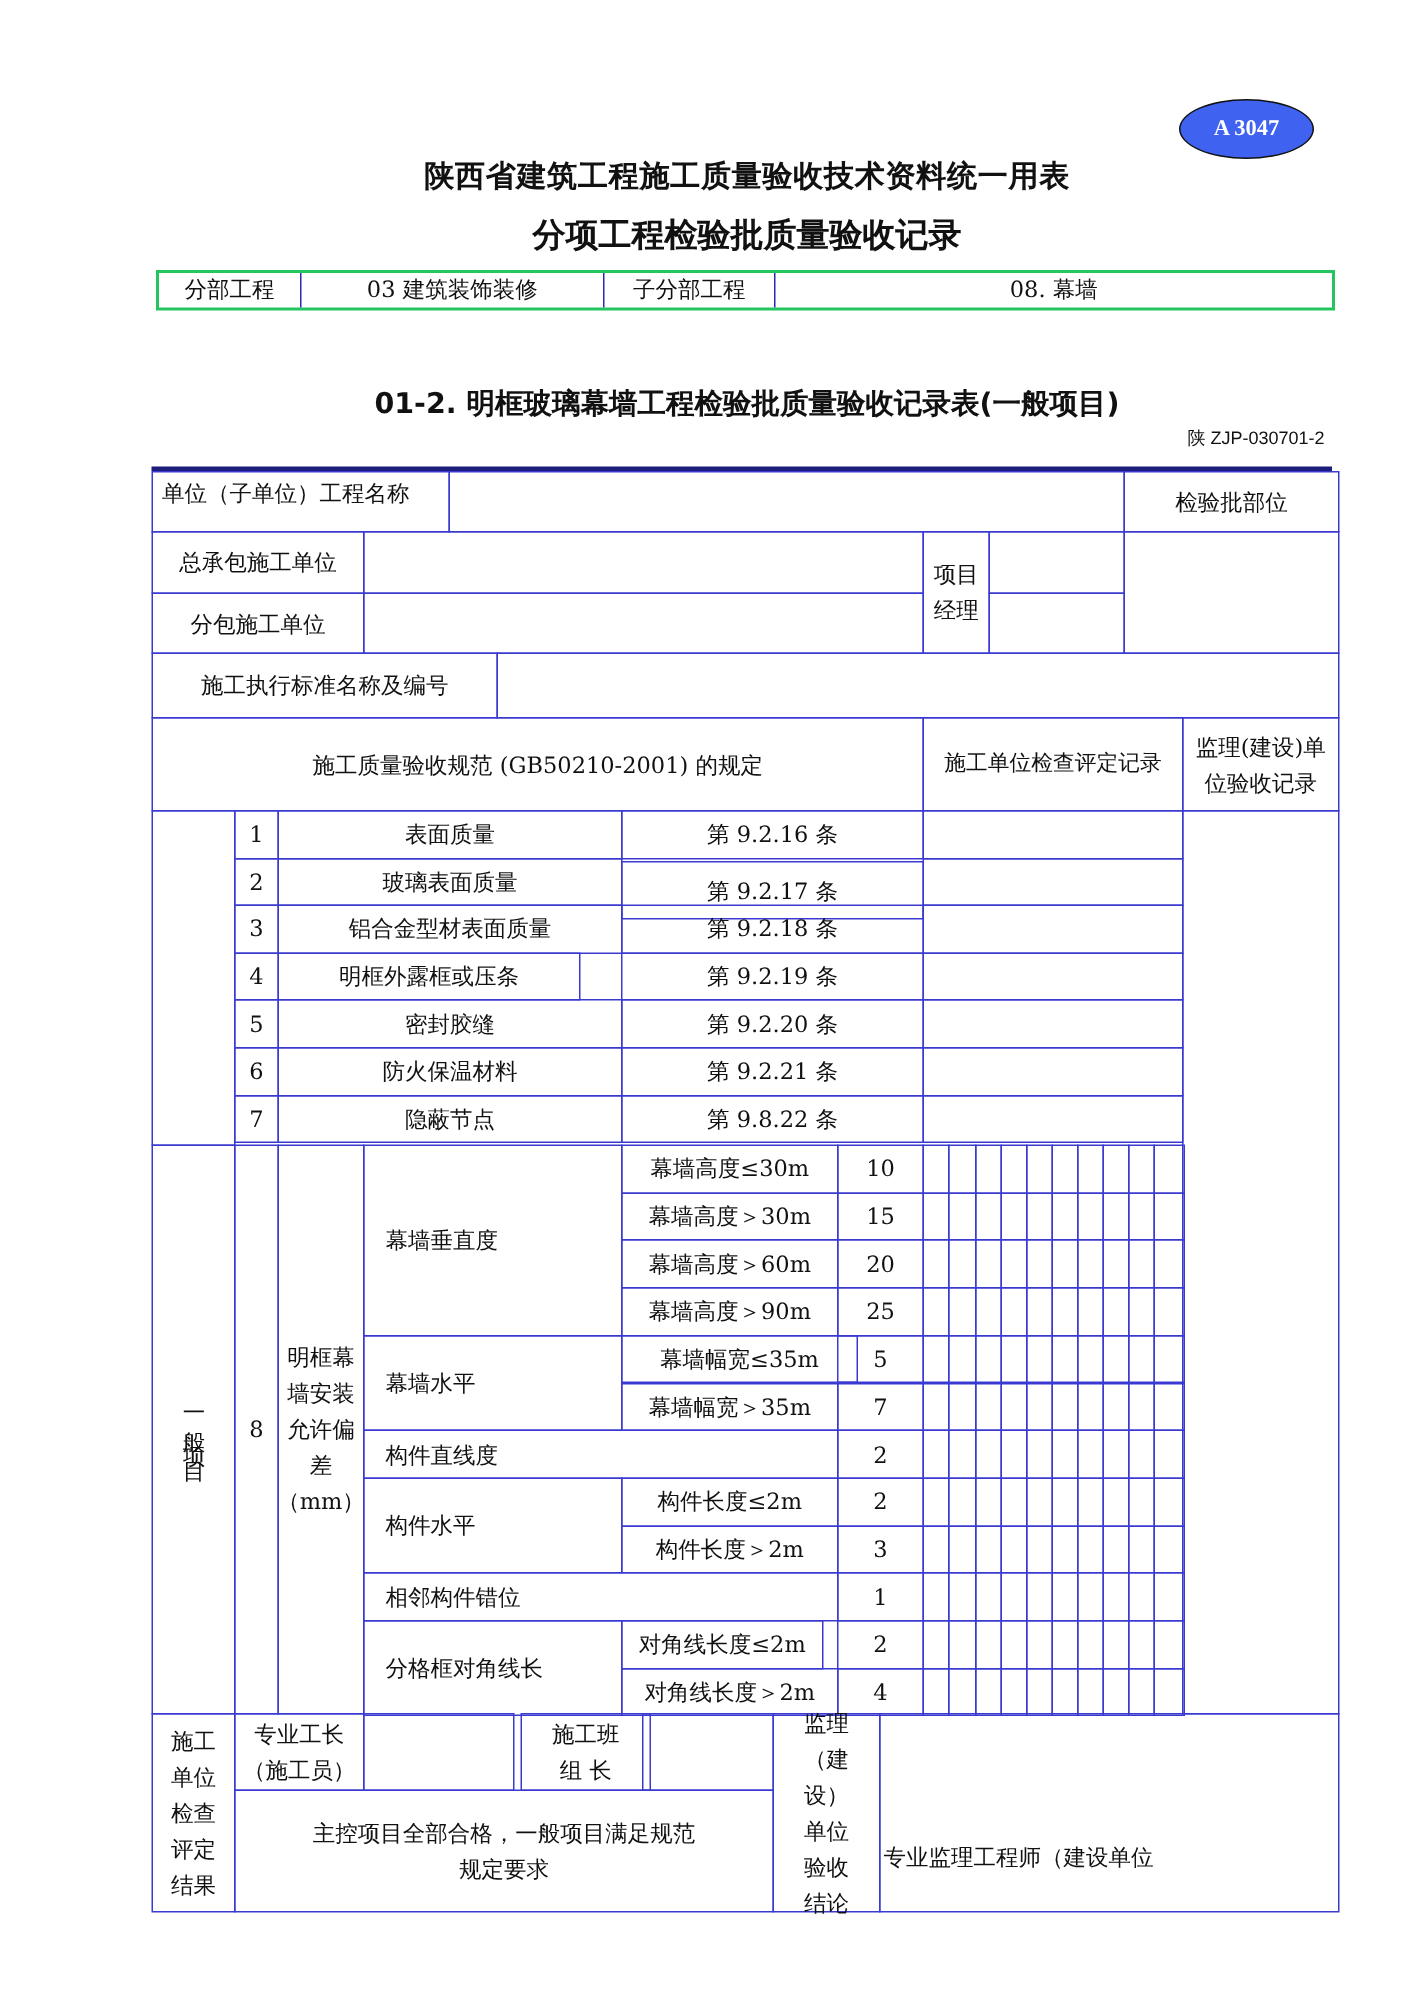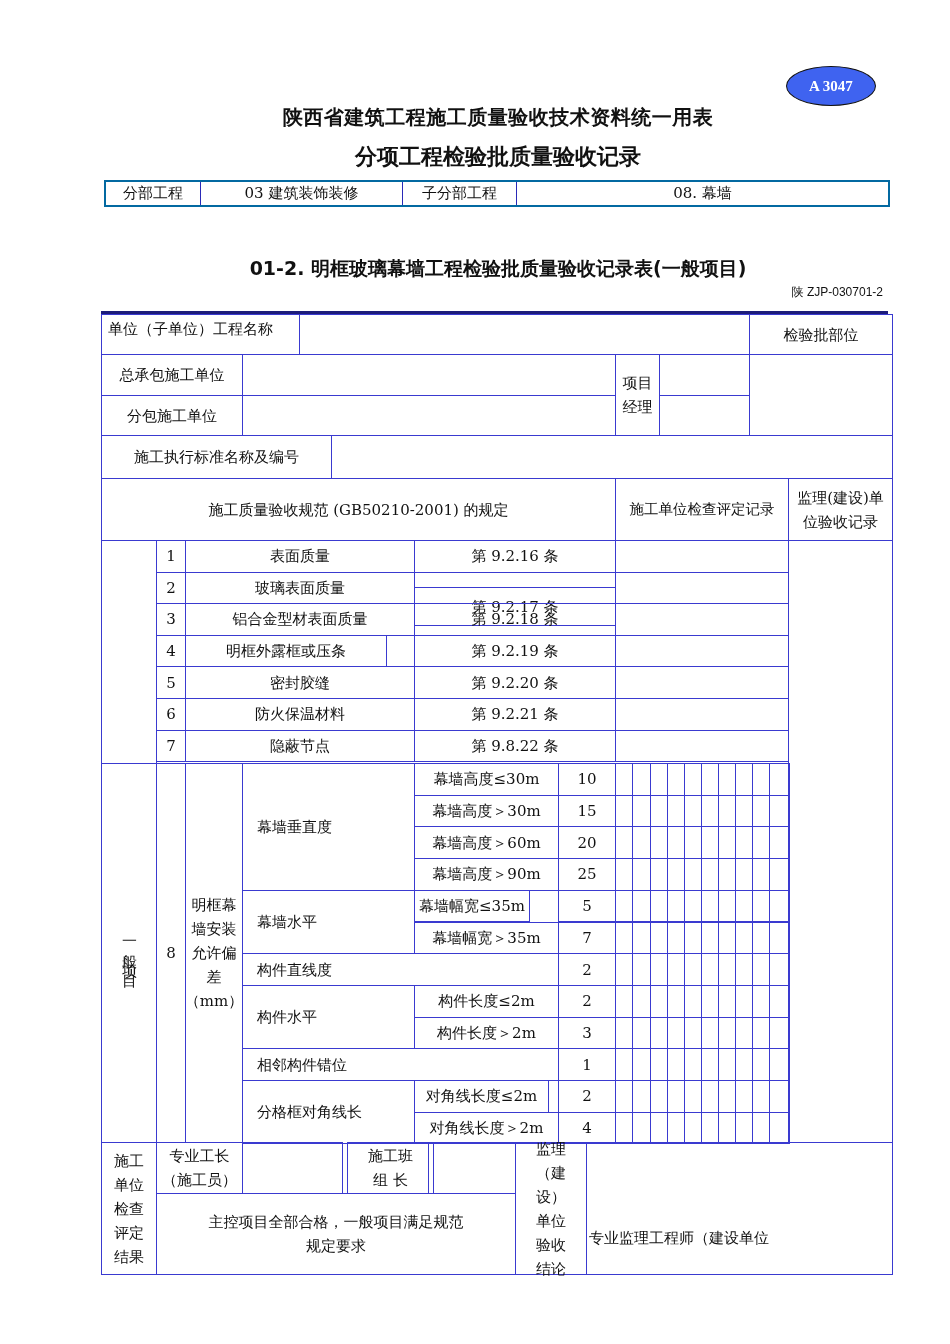--- a/index.html
+++ b/index.html
@@ -7,21 +7,21 @@
          font-family:"DejaVu Serif","Liberation Serif",serif; color:#111; }
   .badge { position:absolute; left:786px; top:66px; width:88px; height:38px;
            border-radius:50%; background:#3f63f0; border:1px solid #111;
            color:#fff; font-family:"Liberation Serif",serif; font-weight:bold;
            font-size:15px; display:flex; align-items:center; justify-content:center; }
   .title1 { position:absolute; left:0; width:996px; top:104px; text-align:center;
             font-family:"DejaVu Sans",sans-serif; font-weight:bold; font-size:20px; letter-spacing:0.5px; }
   .title2 { position:absolute; left:0; width:996px; top:142px; text-align:center;
             font-family:"DejaVu Sans",sans-serif; font-weight:bold; font-size:22px; }
   .hdr { position:absolute; left:104px; top:180px; width:786px; height:27px;
-         border:2px solid #0369a1; box-sizing:border-box; }
+         border:2px solid #22c55e; box-sizing:border-box; }
   .hdr .c { position:absolute; top:0; height:23px; line-height:23px; font-size:15px;
             text-align:center; border-right:1px solid #2a2ab8; box-sizing:border-box; }
   .subtitle { position:absolute; left:0; width:996px; top:256px; text-align:center;
               font-family:"DejaVu Sans",sans-serif; font-weight:bold; font-size:19px; }
   .code { position:absolute; right:67px; top:284px; font-size:12px; font-family:Liberation Sans, sans-serif; }
   .topbar { position:absolute; left:101px; top:311px; width:787px; height:3px; background:#1c1c7a; }
   .cell { position:absolute; box-sizing:border-box; border:1px solid #3a3ad0;
           display:flex; align-items:center; justify-content:center; text-align:center;
           font-size:15px; line-height:1.6; }
   .l { justify-content:flex-start; padding-left:14px; }
@@ -69,21 +69,21 @@
 <div class="cell" style="left:788px;top:478px;width:105px;height:63px;padding:0 4px;line-height:1.6">监理(建设)单位验收记录</div>
 
 <div class="cell" style="left:101px;top:540px;width:56px;height:224px"></div>
 <div id="items">
     <div class="cell" style="left:156px;top:540px;width:30px;height:32.6px">1</div>
        <div class="cell" style="left:185px;top:540px;width:230px;height:32.6px">表面质量</div>
        <div class="cell" style="left:414px;top:540px;width:202px;height:32.6px">第 9.2.16 条</div>
        <div class="cell" style="left:615px;top:540px;width:174px;height:32.6px"></div>
     <div class="cell" style="left:156px;top:571.6px;width:30px;height:32.6px">2</div>
        <div class="cell" style="left:185px;top:571.6px;width:230px;height:32.6px">玻璃表面质量</div>
-       <div class="cell" style="left:414px;top:587px;width:202px;height:39px">第 9.2.17 条</div>
+       <div class="cell" style="left:414px;top:574px;width:202px;height:39px">第 9.2.17 条</div>
        <div class="cell" style="left:615px;top:571.6px;width:174px;height:32.6px"></div>
     <div class="cell" style="left:156px;top:603.2px;width:30px;height:32.6px">3</div>
        <div class="cell" style="left:185px;top:603.2px;width:230px;height:32.6px">铝合金型材表面质量</div>
        <div class="cell" style="left:414px;top:603.2px;width:202px;height:32.6px">第 9.2.18 条</div>
        <div class="cell" style="left:615px;top:603.2px;width:174px;height:32.6px"></div>
     <div class="cell" style="left:156px;top:634.8px;width:30px;height:32.6px">4</div>
        <div class="cell" style="left:185px;top:634.8px;width:202px;height:32.6px">明框外露框或压条</div>
        <div class="cell" style="left:414px;top:634.8px;width:202px;height:32.6px">第 9.2.19 条</div>
        <div class="cell" style="left:615px;top:634.8px;width:174px;height:32.6px"></div>
     <div class="cell" style="left:156px;top:666.4px;width:30px;height:32.6px">5</div>
@@ -152,21 +152,21 @@
     <div class="g" style="left:632px;top:858.1px;width:19px;height:32.7px"></div>
     <div class="g" style="left:650px;top:858.1px;width:18px;height:32.7px"></div>
     <div class="g" style="left:667px;top:858.1px;width:18px;height:32.7px"></div>
     <div class="g" style="left:684px;top:858.1px;width:18px;height:32.7px"></div>
     <div class="g" style="left:701px;top:858.1px;width:18px;height:32.7px"></div>
     <div class="g" style="left:718px;top:858.1px;width:18px;height:32.7px"></div>
     <div class="g" style="left:735px;top:858.1px;width:18px;height:32.7px"></div>
     <div class="g" style="left:752px;top:858.1px;width:18px;height:32.7px"></div>
     <div class="g" style="left:769px;top:858.1px;width:21px;height:32.7px"></div>
     <div class="cell l" style="left:242px;top:889.8px;width:173px;height:64.4px">幕墙水平</div>
-    <div class="cell" style="left:414px;top:889.8px;width:116px;height:32.7px">幕墙幅宽≤35m</div>
+    <div class="cell" style="left:414px;top:889.8px;width:158px;height:32.7px">幕墙幅宽≤35m</div>
     <div class="cell" style="left:558px;top:889.8px;width:58px;height:32.7px">5</div>
     <div class="g" style="left:615px;top:889.8px;width:18px;height:32.7px"></div>
     <div class="g" style="left:632px;top:889.8px;width:19px;height:32.7px"></div>
     <div class="g" style="left:650px;top:889.8px;width:18px;height:32.7px"></div>
     <div class="g" style="left:667px;top:889.8px;width:18px;height:32.7px"></div>
     <div class="g" style="left:684px;top:889.8px;width:18px;height:32.7px"></div>
     <div class="g" style="left:701px;top:889.8px;width:18px;height:32.7px"></div>
     <div class="g" style="left:718px;top:889.8px;width:18px;height:32.7px"></div>
     <div class="g" style="left:735px;top:889.8px;width:18px;height:32.7px"></div>
     <div class="g" style="left:752px;top:889.8px;width:18px;height:32.7px"></div>

